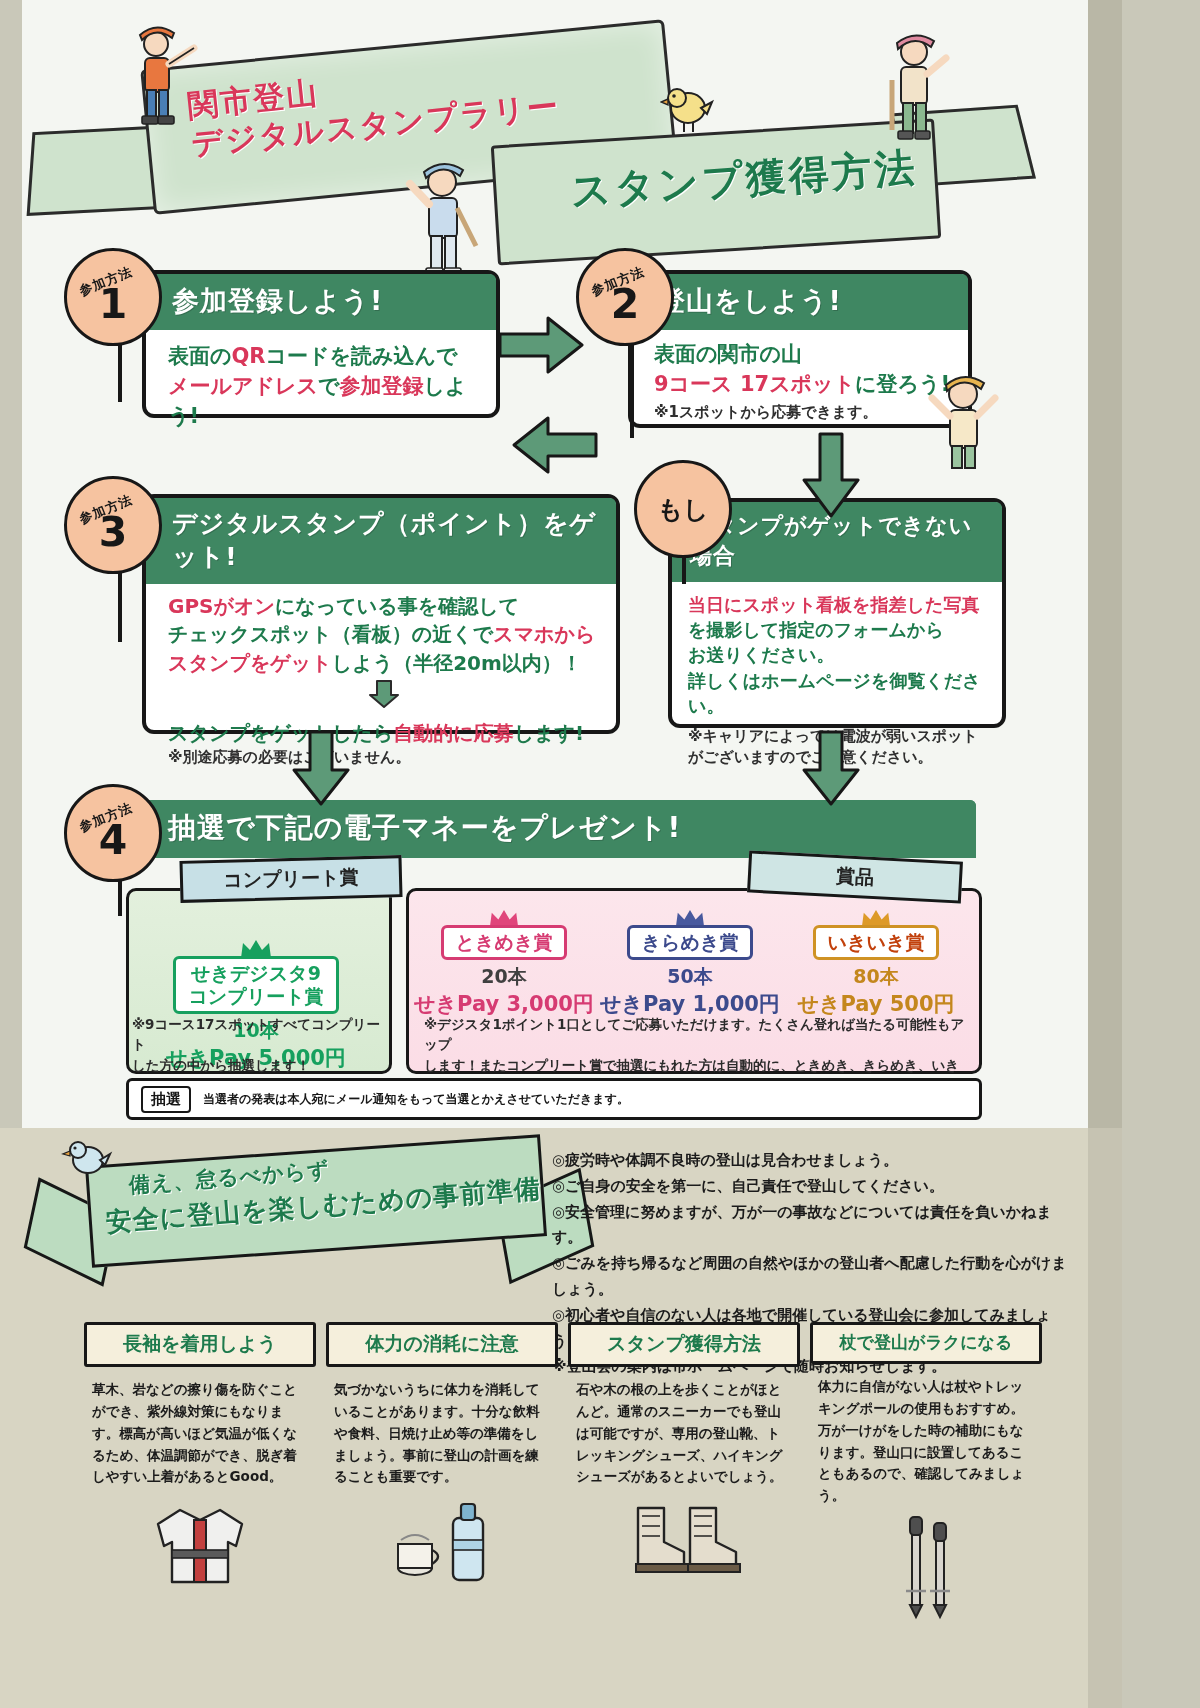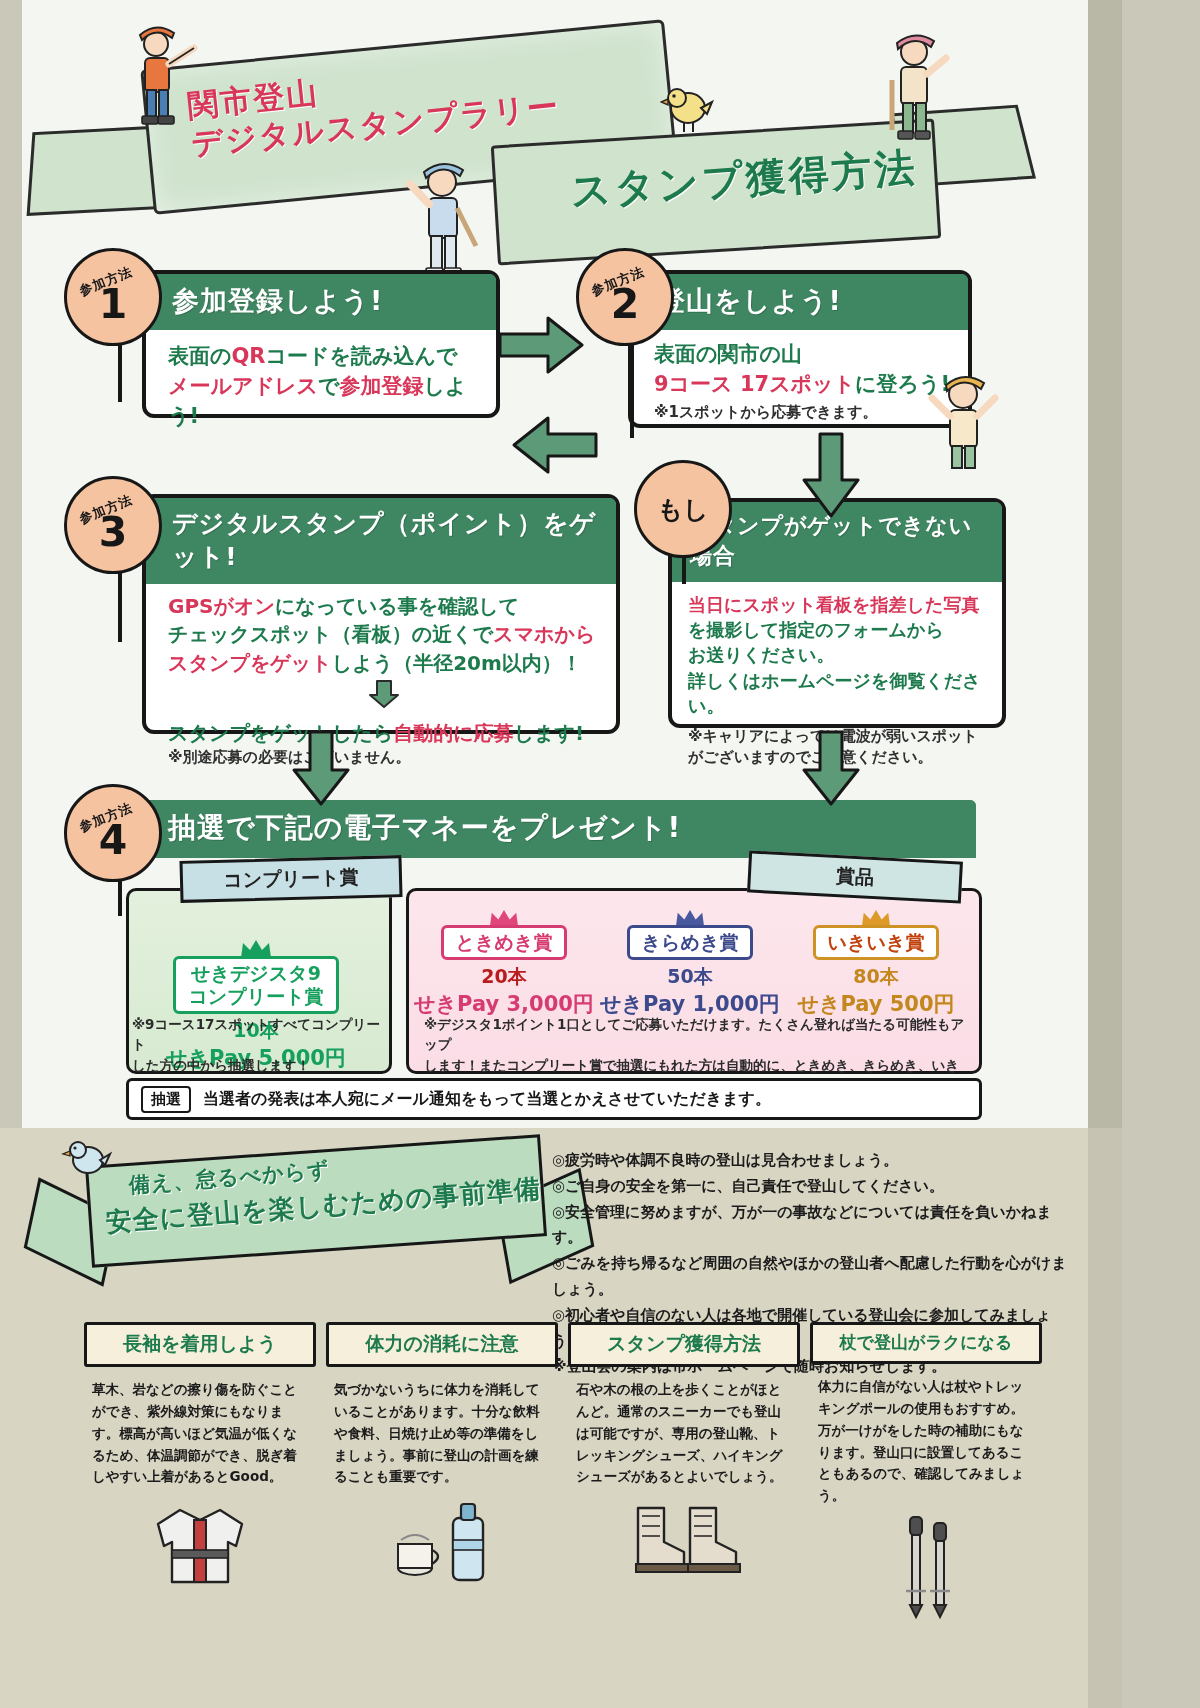--- a/index.html
+++ b/index.html
@@ -108,21 +108,21 @@
 
   .lottery{
     position:absolute;left:126px;top:1078px;width:850px;height:36px;
     border:3px solid #171717;border-radius:6px;background:#fff;
     display:flex;align-items:center;
   }
   .lottery .lk{
     border:2px solid #171717;border-radius:4px;font-size:15px;font-weight:700;
     padding:2px 8px;margin:0 12px;color:#171717;
   }
-  .lottery .lv{font-size:16px;font-weight:700;color:#171717;}
+  .lottery .lv{font-size:12px;font-weight:700;color:#171717;}
 
   
   .bt-ribbon{
     position:absolute;left:88px;top:1150px;width:450px;height:96px;
     background:#bcdcc0;border:3px solid #171717;transform:rotate(-4deg);
   }
   .bt-ribbon-txt{
     position:absolute;left:104px;top:1156px;width:440px;transform:rotate(-4.5deg);
     color:#1d7a4c;font-weight:700;text-shadow:1px 1px 0 #fff;
   }
@@ -339,21 +339,21 @@
   </div>
 
   <div class="prizebox pz-right"></div>
   <div class="tagribbon" style="left:748px;top:856px;width:208px;transform:rotate(3deg);background:#cfe5e4;">賞品</div>
 
   <div class="pzcol" style="left:414px;top:908px;width:180px;">
     <svg class="crown" width="32" height="21" viewBox="0 0 34 22">
       <path d="M2 20 L4 5 L11 12 L17 2 L23 12 L30 5 L32 20 Z" fill="#e0457b"></path>
     </svg>
     <span class="pill" style="border-color:#d63b72;color:#d63b72;">ときめき賞</span>
-    <div class="pz-qty" style="color:#b91c1c;">20本</div>
+    <div class="pz-qty" style="color:#404040;">20本</div>
     <div class="pz-amt" style="color:#d63b72;">せきPay 3,000円</div>
   </div>
 
   <div class="pzcol" style="left:600px;top:908px;width:180px;">
     <svg class="crown" width="32" height="21" viewBox="0 0 34 22">
       <path d="M2 20 L4 5 L11 12 L17 2 L23 12 L30 5 L32 20 Z" fill="#48599e"></path>
     </svg>
     <span class="pill" style="border-color:#3c4a8c;color:#3c4a8c;">きらめき賞</span>
     <div class="pz-qty" style="color:#3c4a8c;">50本</div>
     <div class="pz-amt" style="color:#3c4a8c;">せきPay 1,000円</div>

